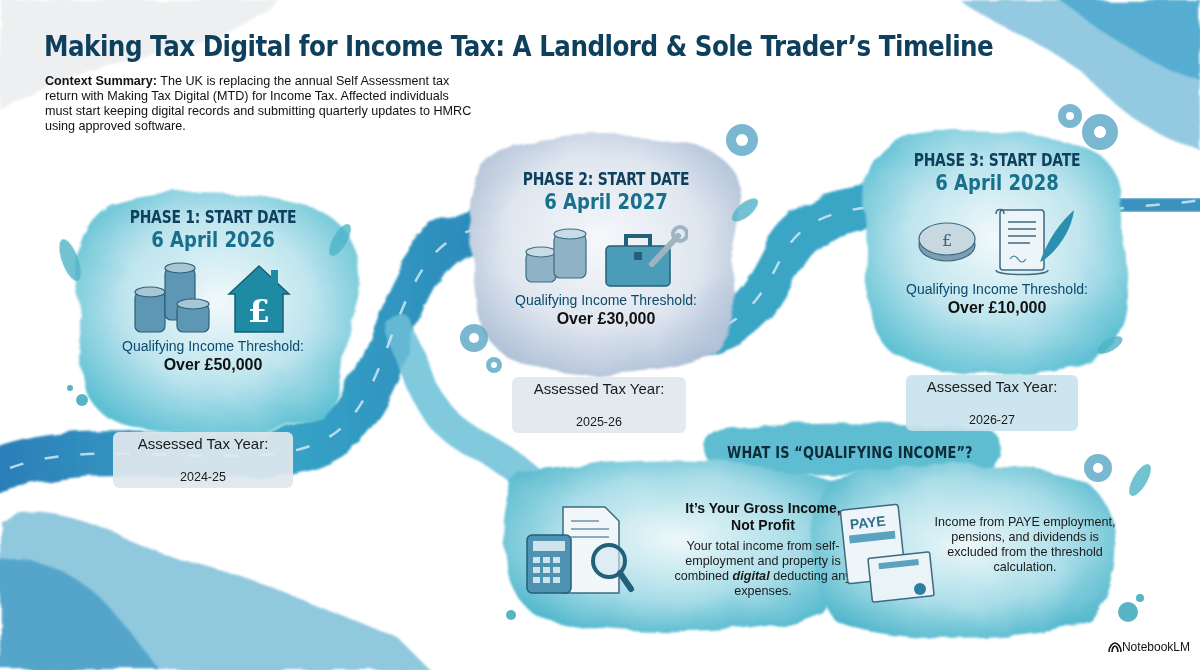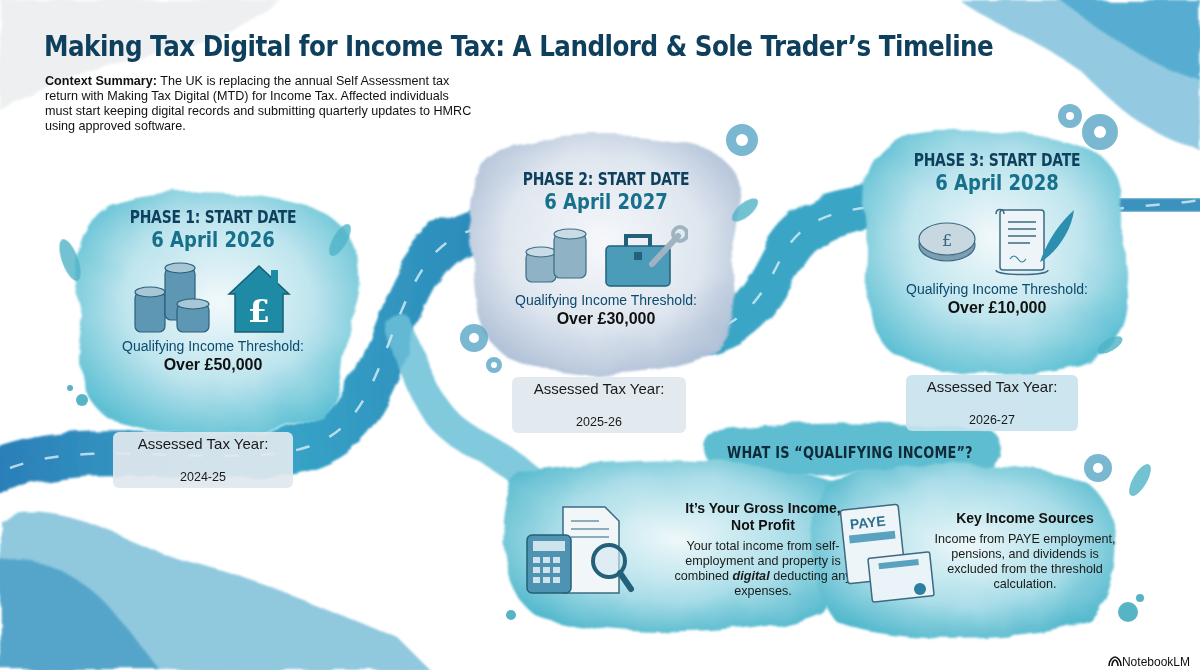--- a/index.html
+++ b/index.html
@@ -48,21 +48,21 @@
     font-family: "DejaVu Sans", sans-serif; font-weight: bold; font-size: 15px;
     color: #0f2a38; letter-spacing: 0.2px;
   }
   .qi-banner span { transform: scaleX(0.86); white-space: nowrap; }
 
   .qi-card { position: absolute; text-align: center; }
   .qi-card .qi-head { font-size: 14px; font-weight: bold; color: #111; line-height: 17px; }
   .qi-card .qi-body { font-size: 12.6px; color: #1a1a1a; line-height: 15px; margin-top: 5px; }
 
   .brand {
-    position: absolute; right: 10px; bottom: 1px; display: flex; gap: 0;
+    position: absolute; right: 10px; bottom: 16px; display: flex; align-items: center; gap: 0;
     font-size: 12px; color: #111;
   }
 </style>
 </head>
 <body>
 
 <svg class="bg-layer" width="1200" height="670" viewBox="0 0 1200 670">
   <defs>
     <filter id="soft" x="-20%" y="-20%" width="140%" height="140%">
       <feTurbulence type="fractalNoise" baseFrequency="0.02" numOctaves="3" seed="3" result="n"></feTurbulence>
@@ -279,21 +279,20 @@
 
 <svg style="position:absolute; left:840px; top:503px;" width="100" height="100" viewBox="0 0 100 100">
   <rect x="4" y="4" width="58" height="74" rx="3" fill="#eef5f8" stroke="#3d6a82" stroke-width="1.5" transform="rotate(-6 33 41)"></rect>
   <text x="30" y="24" text-anchor="middle" font-family="Liberation Sans, sans-serif" font-size="14" font-weight="bold" fill="#2c6f8f" transform="rotate(-6 33 41)">PAYE</text>
   <rect x="10" y="30" width="46" height="8" fill="#5aa3c0" transform="rotate(-6 33 41)"></rect>
   <rect x="30" y="52" width="62" height="44" rx="2" fill="#eaf3f7" stroke="#3d6a82" stroke-width="1.5" transform="rotate(-6 61 74)"></rect>
   <rect x="40" y="58" width="40" height="6" fill="#5aa3c0" transform="rotate(-6 61 74)"></rect>
   <circle cx="80" cy="86" r="6" fill="#2c7fa0"></circle>
 </svg>
 <div class="qi-card" style="left:925px; top:510px; width:200px;">
-  <div class="qi-head">Key Income Sources</div>
   <div class="qi-body">Income from PAYE employment, pensions, and dividends is excluded from the threshold calculation.</div>
 </div>
 
 <div class="brand">
   <svg width="14" height="12" viewBox="0 0 14 12">
     <path d="M1,11 C1,5 5,2 7,2 C9,2 13,5 13,11" fill="none" stroke="#111" stroke-width="1.6"></path>
     <path d="M4,11 C4,7 6,5 7,5 C8,5 10,7 10,11" fill="none" stroke="#111" stroke-width="1.6"></path>
   </svg>
   <span>NotebookLM</span>
 </div>

